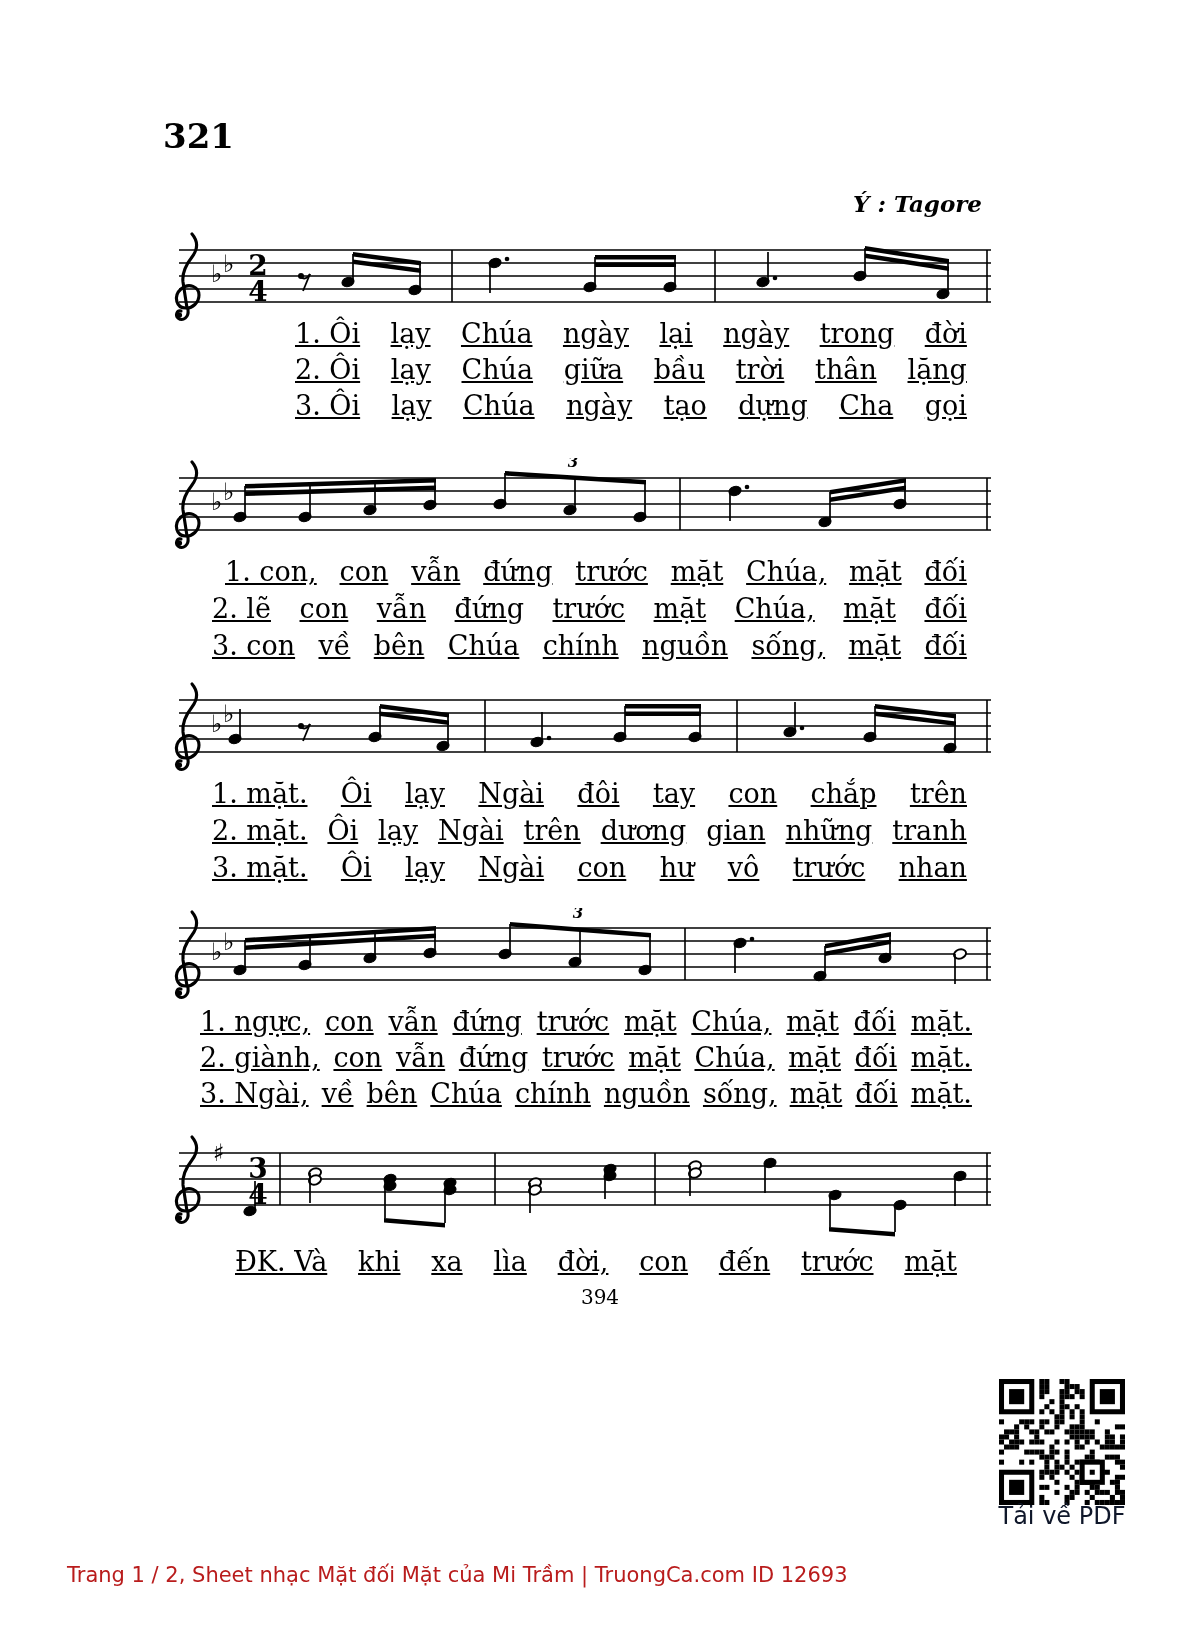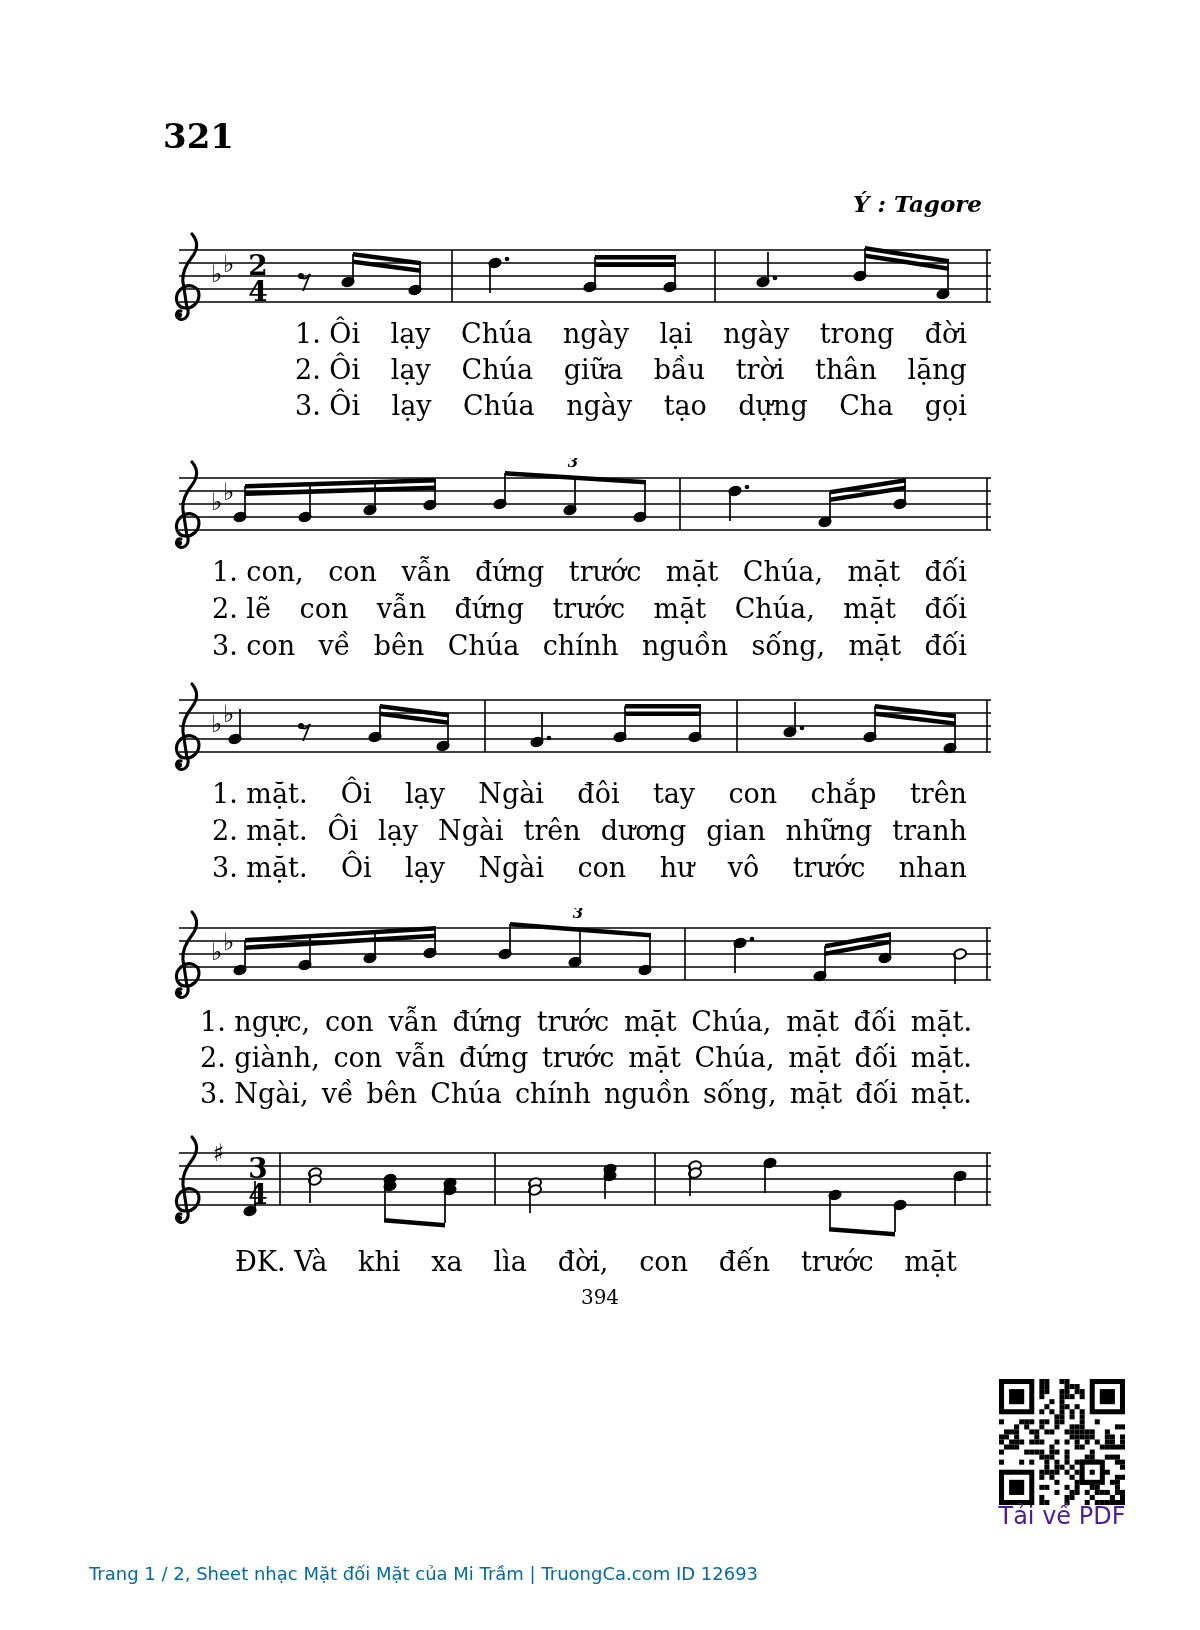--- a/index.html
+++ b/index.html
@@ -5,28 +5,28 @@
   html,body{margin:0;padding:0;background:#fff;}
   .page{
     position:relative;width:1200px;height:1630px;background:#ffffff;
     font-family:"DejaVu Serif","Liberation Serif",serif;color:#000;overflow:hidden;
   }
   .song-number{position:absolute;left:163px;top:116px;font-size:34px;font-weight:bold;}
   .song-title{position:absolute;left:0;right:0;top:119px;text-align:center;font-size:31px;font-weight:bold;letter-spacing:1px;}
   .credit{position:absolute;right:218px;top:190px;font-size:23px;font-style:italic;font-weight:bold;}
   .staff-svg{position:absolute;left:165px;width:830px;height:110px;}
   .lyric-block{position:absolute;}
-  .lyric-line{display:flex;justify-content:space-between;align-items:baseline;font-size:27px;white-space:nowrap;}
+  .lyric-line{display:flex;justify-content:space-between;align-items:baseline;font-size:27px;white-space:nowrap;text-decoration:underline;}
   .lyric-word{display:inline-block;}
   .hymnal-page-number{position:absolute;left:0;right:0;top:1285px;text-align:center;font-size:20px;}
   .qr-box{position:absolute;left:999px;top:1379px;width:126px;height:126px;cursor:pointer;}
   .qr-label{position:absolute;left:969px;top:1502px;width:186px;text-align:center;
-    font-family:"DejaVu Sans","Liberation Sans",sans-serif;font-size:24px;color:#4c1d95;cursor:pointer;}
-  .footer-text{position:absolute;left:89px;top:1563px;
-    font-family:"DejaVu Sans","Liberation Sans",sans-serif;font-size:18px;color:#0369a1;}
+    font-family:"DejaVu Sans","Liberation Sans",sans-serif;font-size:24px;color:#0f172a;cursor:pointer;}
+  .footer-text{position:absolute;left:67px;top:1563px;
+    font-family:"DejaVu Sans","Liberation Sans",sans-serif;font-size:21px;color:#b91c1c;}
 </style>
 </head>
 <body>
 
 <div class="page">
   <div class="song-number">321</div>
   <div class="credit">Ý : Tagore</div>
 
   <svg class="staff-svg" id="staff-0" style="top:230px" viewBox="0 0 830 110">
       <line x1="14" y1="20" x2="826" y2="20" stroke="#000" stroke-width="1.3"></line>
@@ -290,21 +290,21 @@
           <span class="lyric-word">lạy</span>
           <span class="lyric-word">Chúa</span>
           <span class="lyric-word">ngày</span>
           <span class="lyric-word">tạo</span>
           <span class="lyric-word">dựng</span>
           <span class="lyric-word">Cha</span>
           <span class="lyric-word">gọi</span>
         </div>
       </div>
       <div class="lyric-block" style="top: 556px; left: 212px; width: 755px;">
-        <div class="lyric-line" style="height: 37px;">
+        <div class="lyric-line" style="height: 37px; margin-left: 13px;">
           <span class="lyric-word">1. con,</span>
           <span class="lyric-word">con</span>
           <span class="lyric-word">vẫn</span>
           <span class="lyric-word">đứng</span>
           <span class="lyric-word">trước</span>
           <span class="lyric-word">mặt</span>
           <span class="lyric-word">Chúa,</span>
           <span class="lyric-word">mặt</span>
           <span class="lyric-word">đối</span>
         </div>

